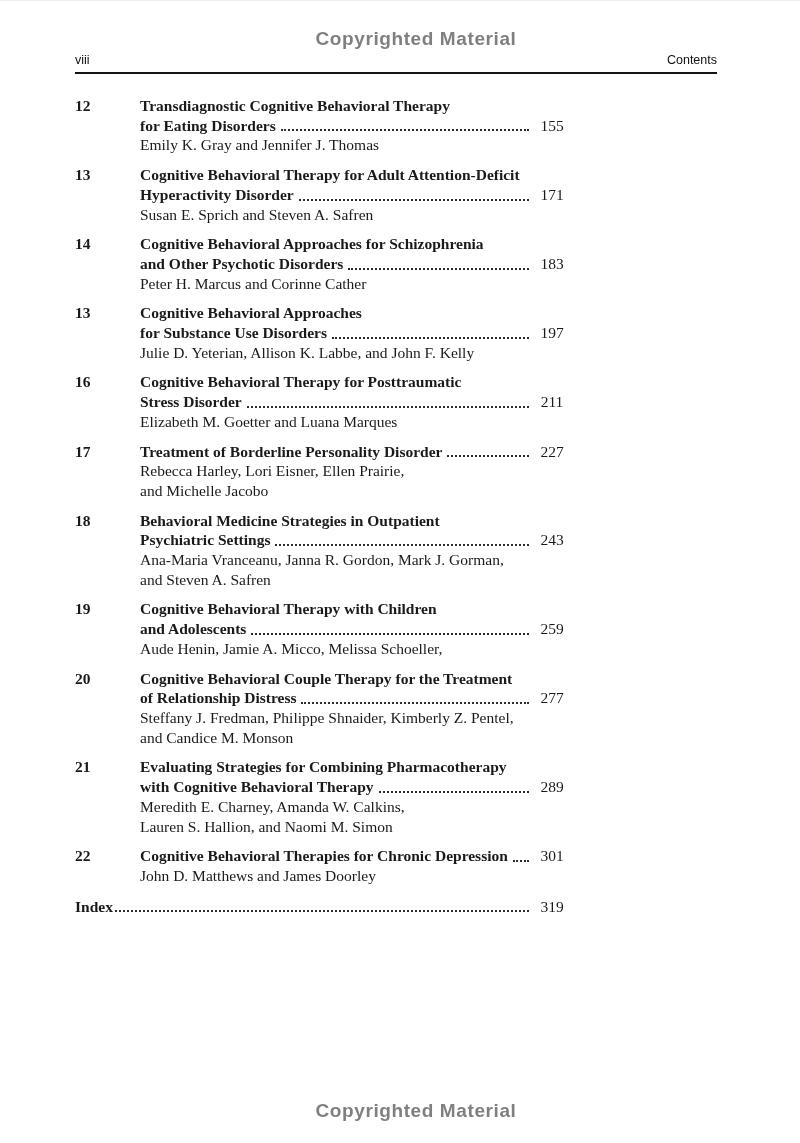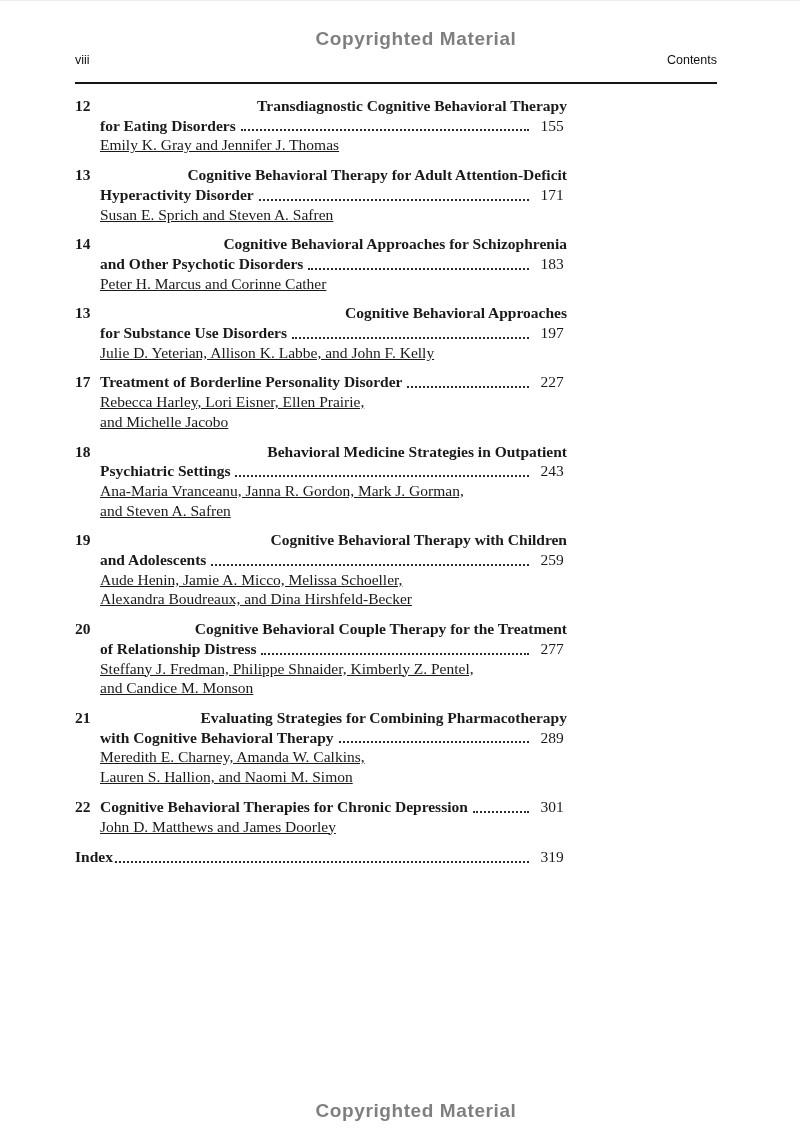--- a/index.html
+++ b/index.html
@@ -32,54 +32,54 @@
     position: absolute;
     top: 52px;
     left: 75px;
     width: 642px;
     display: flex;
     justify-content: space-between;
     align-items: flex-end;
     font-family: "Liberation Sans", "DejaVu Sans", sans-serif;
     font-size: 12.5px;
     color: #111111;
-    padding-bottom: 15px;
+    padding-bottom: 5px;
     border-bottom: 2px solid #151515;
   }
   .toc {
     position: absolute;
     top: 95px;
     left: 75px;
     width: 492px;
     font-size: 15.5px;
     line-height: 19.7px;
   }
-  .entry { display: flex; margin-bottom: 10px; }
+  .entry { display: flex; margin-bottom: 10px; gap: 40px; }
   .num {
     width: 25px;
     flex: 0 0 25px;
     font-weight: bold;
   }
   .entry-body { flex: 1; min-width: 0; }
-  .title-line { font-weight: bold; text-align: right; }
+  .title-line { font-weight: bold; }
   .leader-row { display: flex; align-items: flex-end; }
   .leader-row .title-line { margin-right: 3px; white-space: nowrap; }
   .dots {
     flex: 1;
     border-bottom: 2px dotted #2c2c2c;
     margin: 0 8px 4px 2px;
     min-width: 12px;
   }
   .page-num {
     flex: 0 0 30px;
     width: 30px;
     text-align: center;
     font-weight: normal;
   }
-  .author-line { font-weight: normal; text-decoration: underline; }
+  .author-line { font-weight: normal; }
   .index-row { display: flex; align-items: flex-end; margin-top: 11px; }
   .index-label { font-weight: bold; white-space: nowrap; }
 </style>
 </head>
 <body>
 
 <div class="page">
 
   <div class="notice top">Copyrighted Material</div>
 
@@ -132,20 +132,32 @@
           <div class="title-line">Cognitive Behavioral Approaches</div>
           <div class="leader-row">
             <span class="title-line">for Substance Use Disorders</span>
             <span class="dots"></span>
             <span class="page-num">197</span>
           </div>
           <div class="author-line">Julie D. Yeterian, Allison K. Labbe, and John F. Kelly</div>
         </div>
       </div>
       <div class="entry">
+        <div class="num">16</div>
+        <div class="entry-body">
+          <div class="title-line">Cognitive Behavioral Therapy for Posttraumatic</div>
+          <div class="leader-row">
+            <span class="title-line">Stress Disorder</span>
+            <span class="dots"></span>
+            <span class="page-num">211</span>
+          </div>
+          <div class="author-line">Elizabeth M. Goetter and Luana Marques</div>
+        </div>
+      </div>
+      <div class="entry">
         <div class="num">17</div>
         <div class="entry-body">
           <div class="leader-row">
             <span class="title-line">Treatment of Borderline Personality Disorder</span>
             <span class="dots"></span>
             <span class="page-num">227</span>
           </div>
           <div class="author-line">Rebecca Harley, Lori Eisner, Ellen Prairie,</div>
           <div class="author-line">and Michelle Jacobo</div>
         </div>
@@ -166,21 +178,20 @@
       <div class="entry">
         <div class="num">19</div>
         <div class="entry-body">
           <div class="title-line">Cognitive Behavioral Therapy with Children</div>
           <div class="leader-row">
             <span class="title-line">and Adolescents</span>
             <span class="dots"></span>
             <span class="page-num">259</span>
           </div>
           <div class="author-line">Aude Henin, Jamie A. Micco, Melissa Schoeller,</div>
-          <div class="author-line">Alexandra Boudreaux, and Dina Hirshfeld-Becker</div>
         </div>
       </div>
       <div class="entry">
         <div class="num">20</div>
         <div class="entry-body">
           <div class="title-line">Cognitive Behavioral Couple Therapy for the Treatment</div>
           <div class="leader-row">
             <span class="title-line">of Relationship Distress</span>
             <span class="dots"></span>
             <span class="page-num">277</span>

